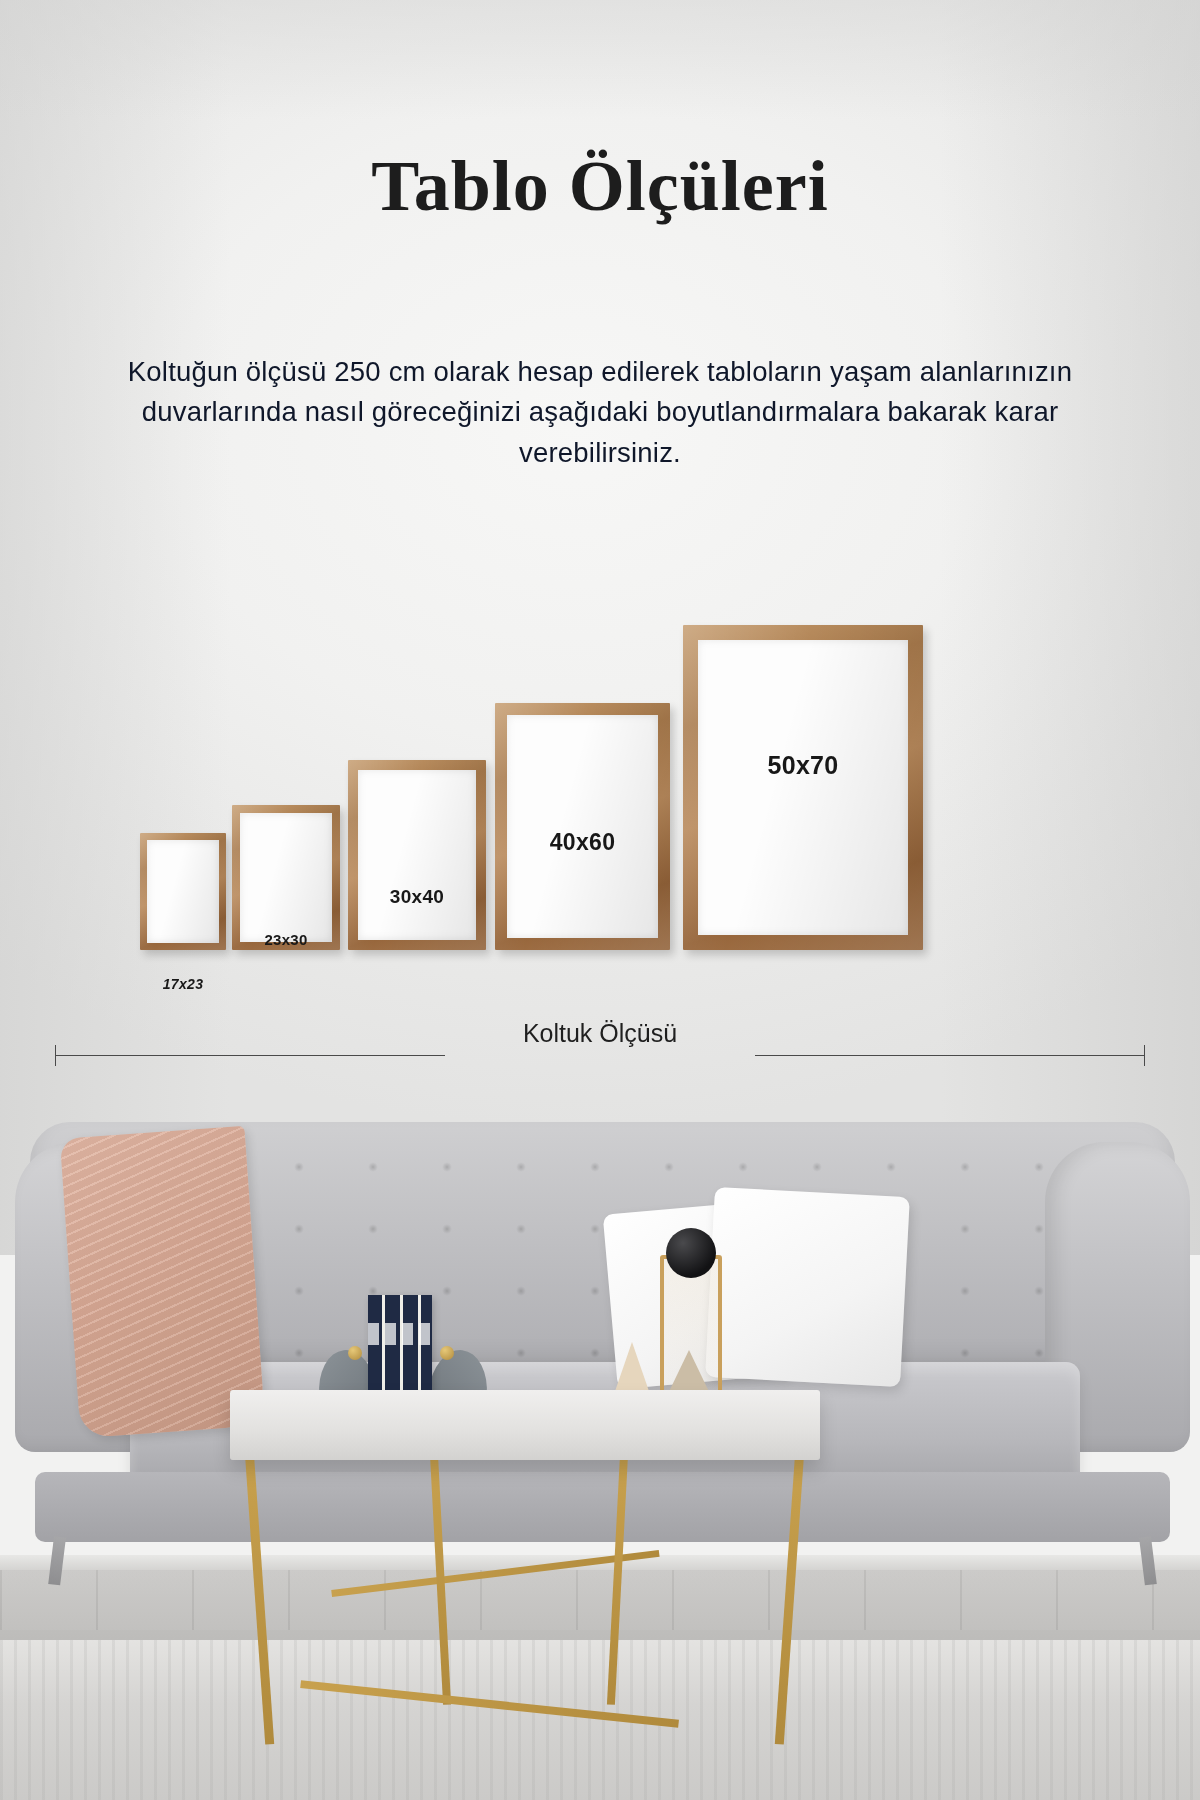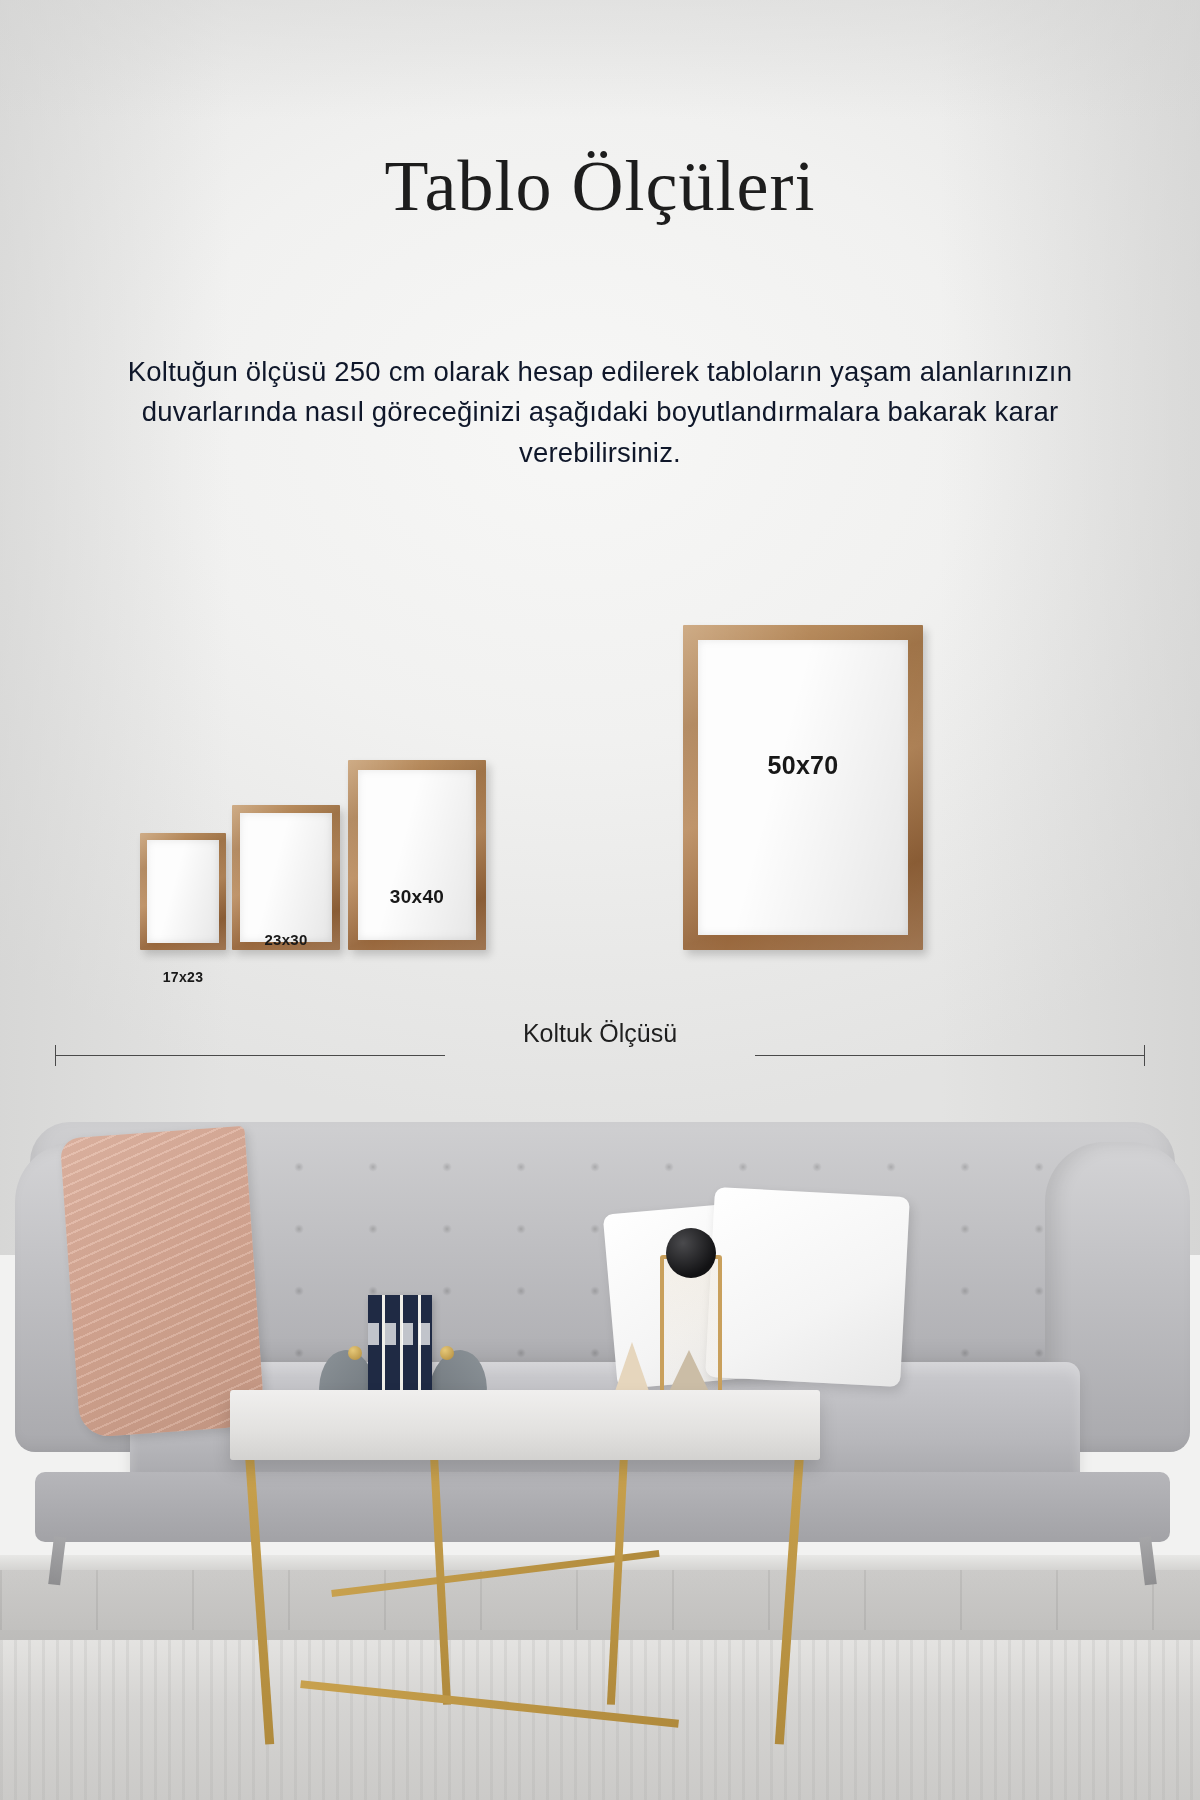--- a/index.html
+++ b/index.html
@@ -41,21 +41,21 @@
   
   .title {
     position: absolute;
     left: 0; top: 145px;
     width: 1200px;
     text-align: center;
     font-family: "Liberation Serif", serif;
     font-size: 72px;
     letter-spacing: 1px;
     color: #1d1d1d;
-    font-weight: 400;
+    font-weight: 700;
   }
 
   .subtitle {
     position: absolute;
     left: 90px; top: 352px;
     width: 1020px;
     text-align: center;
     font-family: "Liberation Sans", sans-serif;
     font-size: 27.5px;
     line-height: 1.47;
@@ -334,37 +334,43 @@
 
 <h1 class="title">Tablo Ölçüleri</h1>
 <p class="subtitle">Koltuğun ölçüsü 250 cm olarak hesap edilerek tabloların yaşam alanlarınızın duvarlarında nasıl göreceğinizi aşağıdaki boyutlandırmalara bakarak karar verebilirsiniz.</p>
 
 <div class="frames">
 
   <div class="frame-item" style="left:20px; width:86px;">
     <div class="frame" style="width:86px; height:117px; padding:7px;">
       <div class="mat" style="left:7px; top:7px; right:7px; bottom:7px;"></div>
     </div>
-    <div class="frame-label" style="top:136px; font-size:14px;">17x23</div>
+    <div class="frame-label" style="top:143px; font-size:14px;font-style:italic;">17x23</div>
   </div>
 
   <div class="frame-item" style="left:112px; width:108px;">
     <div class="frame" style="width:108px; height:145px; padding:8px;">
       <div class="mat" style="left:8px; top:8px; right:8px; bottom:8px;"></div>
     </div>
     <div class="frame-label" style="top:126px; font-size:15px;">23x30</div>
   </div>
 
   <div class="frame-item" style="left:228px; width:138px;">
     <div class="frame" style="width:138px; height:190px; padding:10px;">
       <div class="mat" style="left:10px; top:10px; right:10px; bottom:10px;"></div>
     </div>
     <div class="frame-label" style="top:126px; font-size:19px;">30x40</div>
   </div>
 
+  <div class="frame-item" style="left:375px; width:175px;">
+    <div class="frame" style="width:175px; height:247px; padding:12px;">
+      <div class="mat" style="left:12px; top:12px; right:12px; bottom:12px;"></div>
+    </div>
+    <div class="frame-label" style="top:126px; font-size:23px;">40x60</div>
+  </div>
 
   <div class="frame-item" style="left:563px; width:240px;border-radius:12px;">
     <div class="frame" style="width:240px; height:325px; padding:15px;">
       <div class="mat" style="left:15px; top:15px; right:15px; bottom:15px;"></div>
     </div>
     <div class="frame-label" style="top:126px; font-size:25px;">50x70</div>
   </div>
 
 </div>
 

